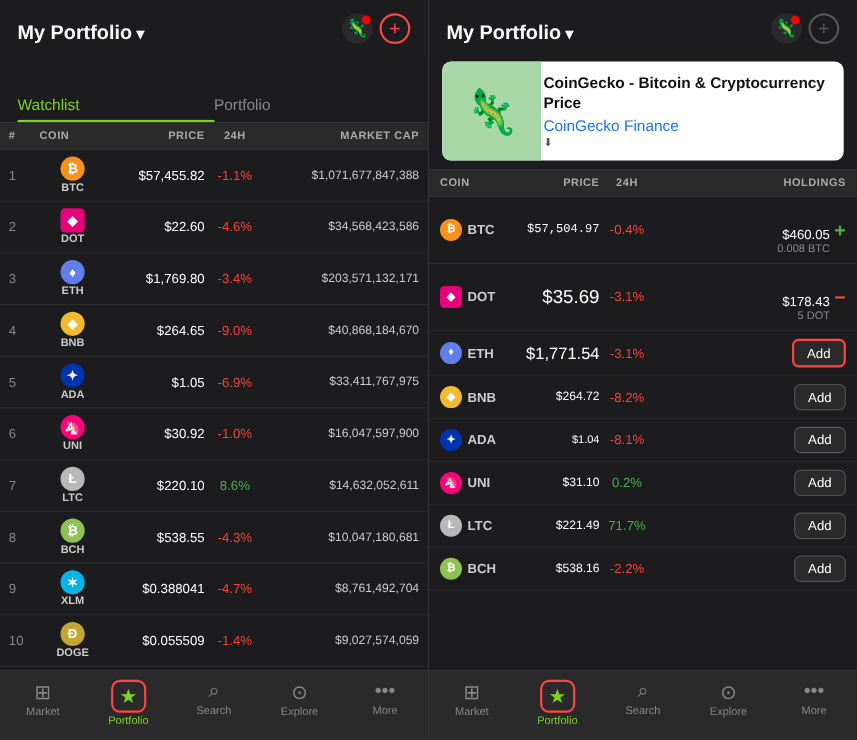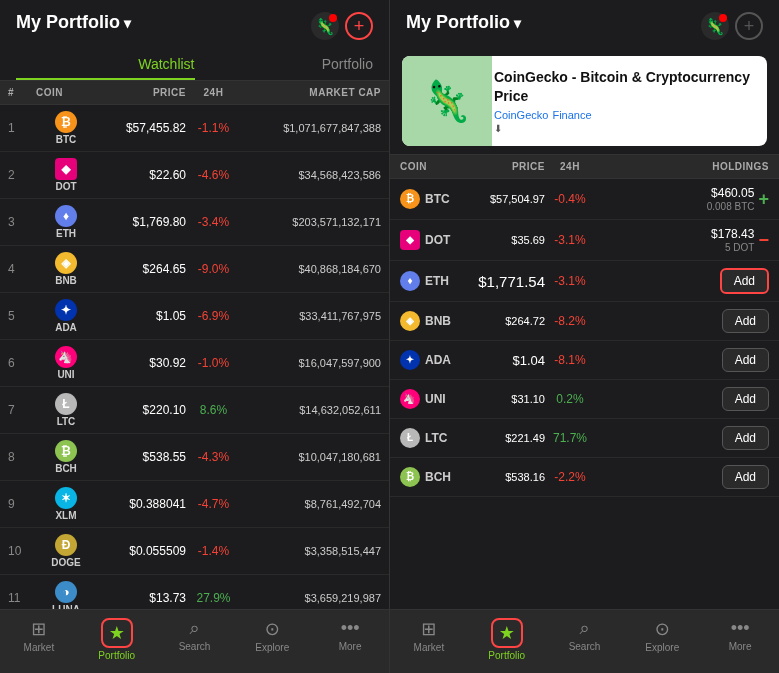--- a/index.html
+++ b/index.html
@@ -25,21 +25,21 @@
     .right-panel {
       width: 389px;
       background: #1c1c1e;
       display: flex;
       flex-direction: column;
     }
 
     
     .header {
       display: flex;
-      align-items: flex-start;
+      align-items: flex-end;
       justify-content: space-between;
       padding: 12px 16px 8px;
       background: #1c1c1e;
     }
     .header-title {
       display: flex;
       align-items: center;
       gap: 4px;
       font-size: 18px;
       font-weight: 600;
@@ -90,26 +90,27 @@
     }
 
     
     .tabs {
       display: flex;
       border-bottom: 1px solid #333;
       padding: 0 16px;
     }
     .tab {
       flex: 1;
-      text-align: right;
+      text-align: left;
       padding: 8px 0;
       font-size: 14px;
       color: #888;
       cursor: pointer;
       position: relative;
+      margin-top: 31px;
     }
     .tab.active {
       color: #7ed321;
     }
     .tab.active::after {
       content: '';
       position: absolute;
       bottom: 0;
       left: 0;
       right: 0;
@@ -241,21 +242,21 @@
       font-weight: 700;
       color: #111;
       line-height: 1.3;
     }
     .promo-tags {
       display: flex;
       gap: 4px;
       margin-top: 4px;
     }
     .promo-tag {
-      font-size: 11px;
+      font-size: 14px;
       color: #1a73e8;
     }
     .promo-install {
       font-size: 10px;
       color: #555;
       margin-top: 2px;
     }
 
     
     .right-table-header {
@@ -286,20 +287,21 @@
     .holdings-cell {
       text-align: right;
       display: flex;
       flex-direction: column;
       align-items: flex-end;
       gap: 1px;
     }
     .holdings-val {
       font-size: 12px;
       color: #fff;
+      margin-top: 20px;
     }
     .holdings-sub {
       font-size: 10px;
       color: #888;
     }
     .holdings-right {
       display: flex;
       align-items: center;
       justify-content: flex-end;
       gap: 4px;
@@ -475,21 +477,21 @@
     <span class="marketcap-cell">$8,761,492,704</span>
   </div>
       <div class="table-row">
     <span class="row-num">10</span>
     <div class="coin-cell">
       <div class="coin-icon doge" style="">Ð</div>
       <span class="coin-name">DOGE</span>
     </div>
     <span class="price-cell">$0.055509</span>
     <span class="change-cell negative">-1.4%</span>
-    <span class="marketcap-cell">$3,358,515,447</span>
+    <span class="marketcap-cell">$9,027,574,059</span>
   </div>
       <div class="table-row">
     <span class="row-num">11</span>
     <div class="coin-cell">
       <div class="coin-icon luna" style="">◑</div>
       <span class="coin-name">LUNA</span>
     </div>
     <span class="price-cell">$13.73</span>
     <span class="change-cell positive">27.9%</span>
     <span class="marketcap-cell">$3,659,219,987</span>
@@ -555,36 +557,36 @@
     <span class="th center">24H</span>
     <span class="th right">HOLDINGS</span>
   </div>
 
   <div class="scroll-area" id="right-table-body">
   <div class="right-table-row">
     <div class="right-coin-cell">
       <div class="coin-icon btc" style="width:20px;height:20px;font-size:10px;">₿</div>
       <span class="right-coin-name">BTC</span>
     </div>
-    <span class="price-cell" style="font-size:11px;">$57,504.97</span>
+    <span class="price-cell" style="font-size:11px;font-family:Liberation Mono, monospace;">$57,504.97</span>
     <span class="change-cell negative">-0.4%</span>
     <div class="holdings-right">
       <div class="holdings-cell">
         <span class="holdings-val">$460.05</span>
         <span class="holdings-sub">0.008 BTC</span>
       </div>
       <span class="plus-btn">+</span>
     </div>
   </div>
       <div class="right-table-row">
     <div class="right-coin-cell">
       <div class="coin-icon dot" style="width:20px;height:20px;font-size:10px;border-radius:4px;">◆</div>
       <span class="right-coin-name">DOT</span>
     </div>
-    <span class="price-cell" style="font-size:11px;">$35.69</span>
+    <span class="price-cell" style="font-size:17px;">$35.69</span>
     <span class="change-cell negative">-3.1%</span>
     <div class="holdings-right">
       <div class="holdings-cell">
         <span class="holdings-val">$178.43</span>
         <span class="holdings-sub">5 DOT</span>
       </div>
       <span class="minus-btn">−</span>
     </div>
   </div>
       <div class="right-table-row">
@@ -607,21 +609,21 @@
     <span class="change-cell negative">-8.2%</span>
     <div style="text-align:right;">
       <button class="add-btn-small ">Add</button>
     </div>
   </div>
       <div class="right-table-row">
     <div class="right-coin-cell">
       <div class="coin-icon ada" style="width:20px;height:20px;font-size:10px;">✦</div>
       <span class="right-coin-name">ADA</span>
     </div>
-    <span class="price-cell" style="font-size:13px;">$1.04</span>
+    <span class="price-cell" style="font-size:10px;">$1.04</span>
     <span class="change-cell negative">-8.1%</span>
     <div style="text-align:right;">
       <button class="add-btn-small ">Add</button>
     </div>
   </div>
       <div class="right-table-row">
     <div class="right-coin-cell">
       <div class="coin-icon uni" style="width:20px;height:20px;font-size:10px;">🦄</div>
       <span class="right-coin-name">UNI</span>
     </div>

